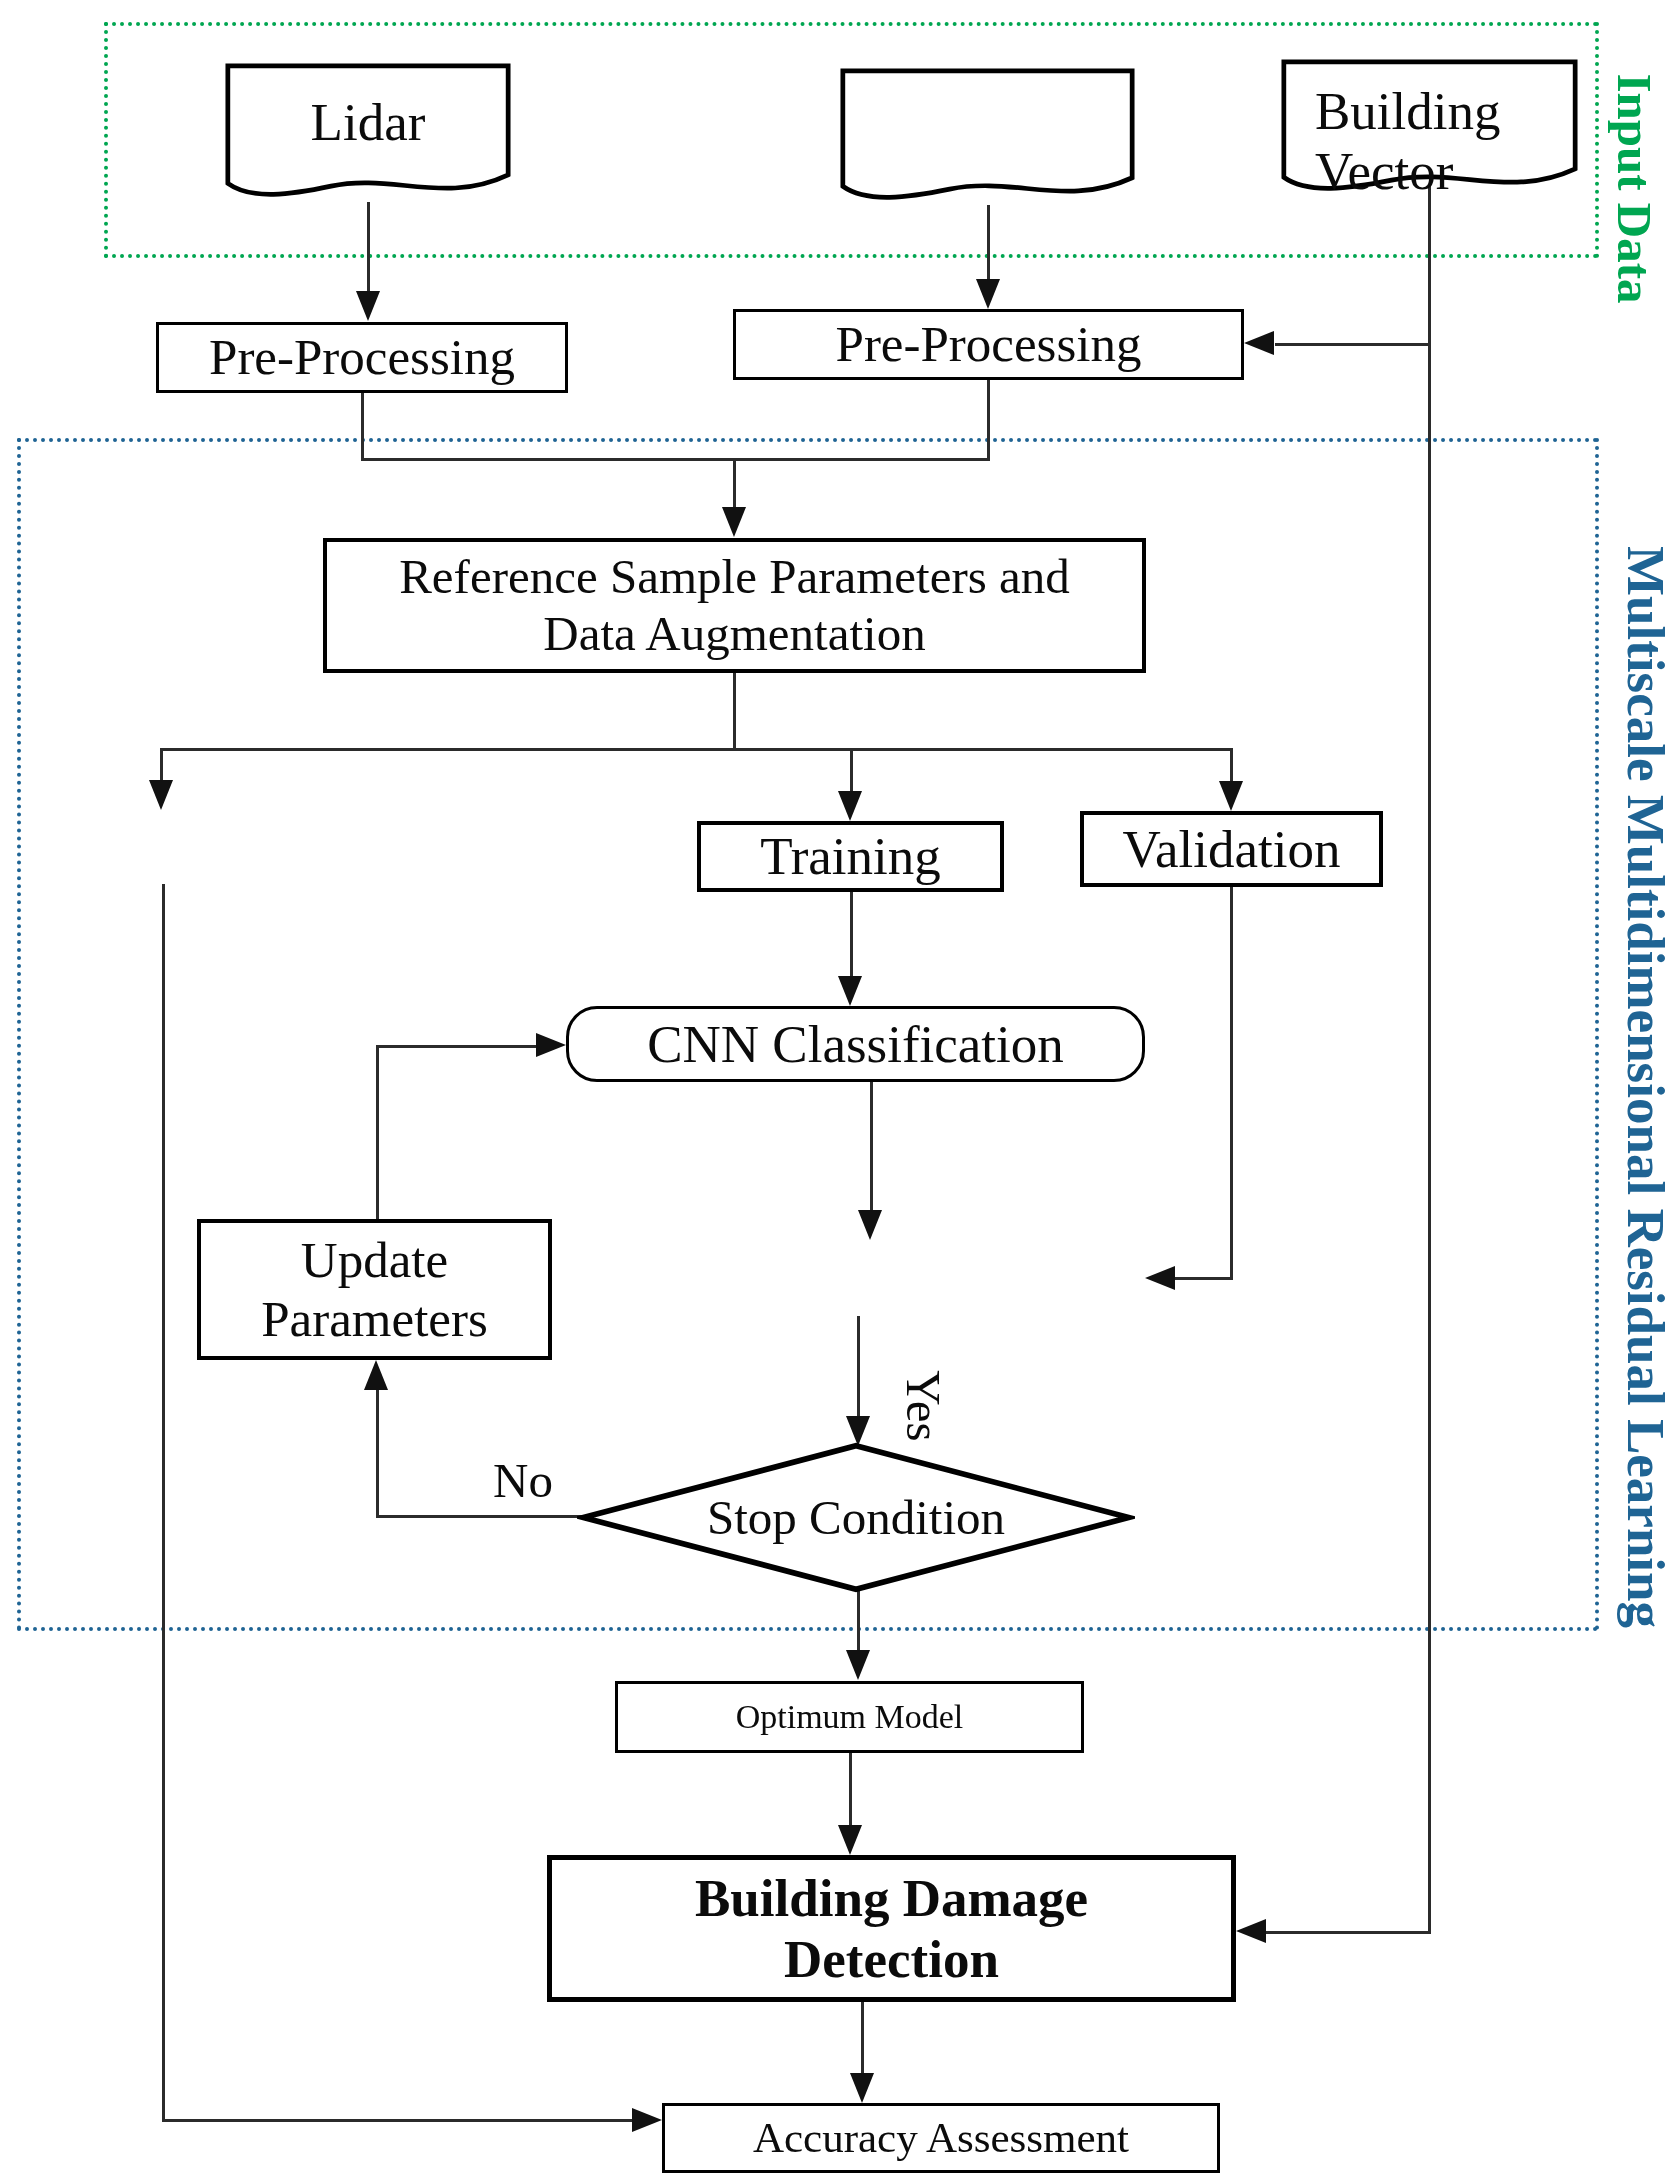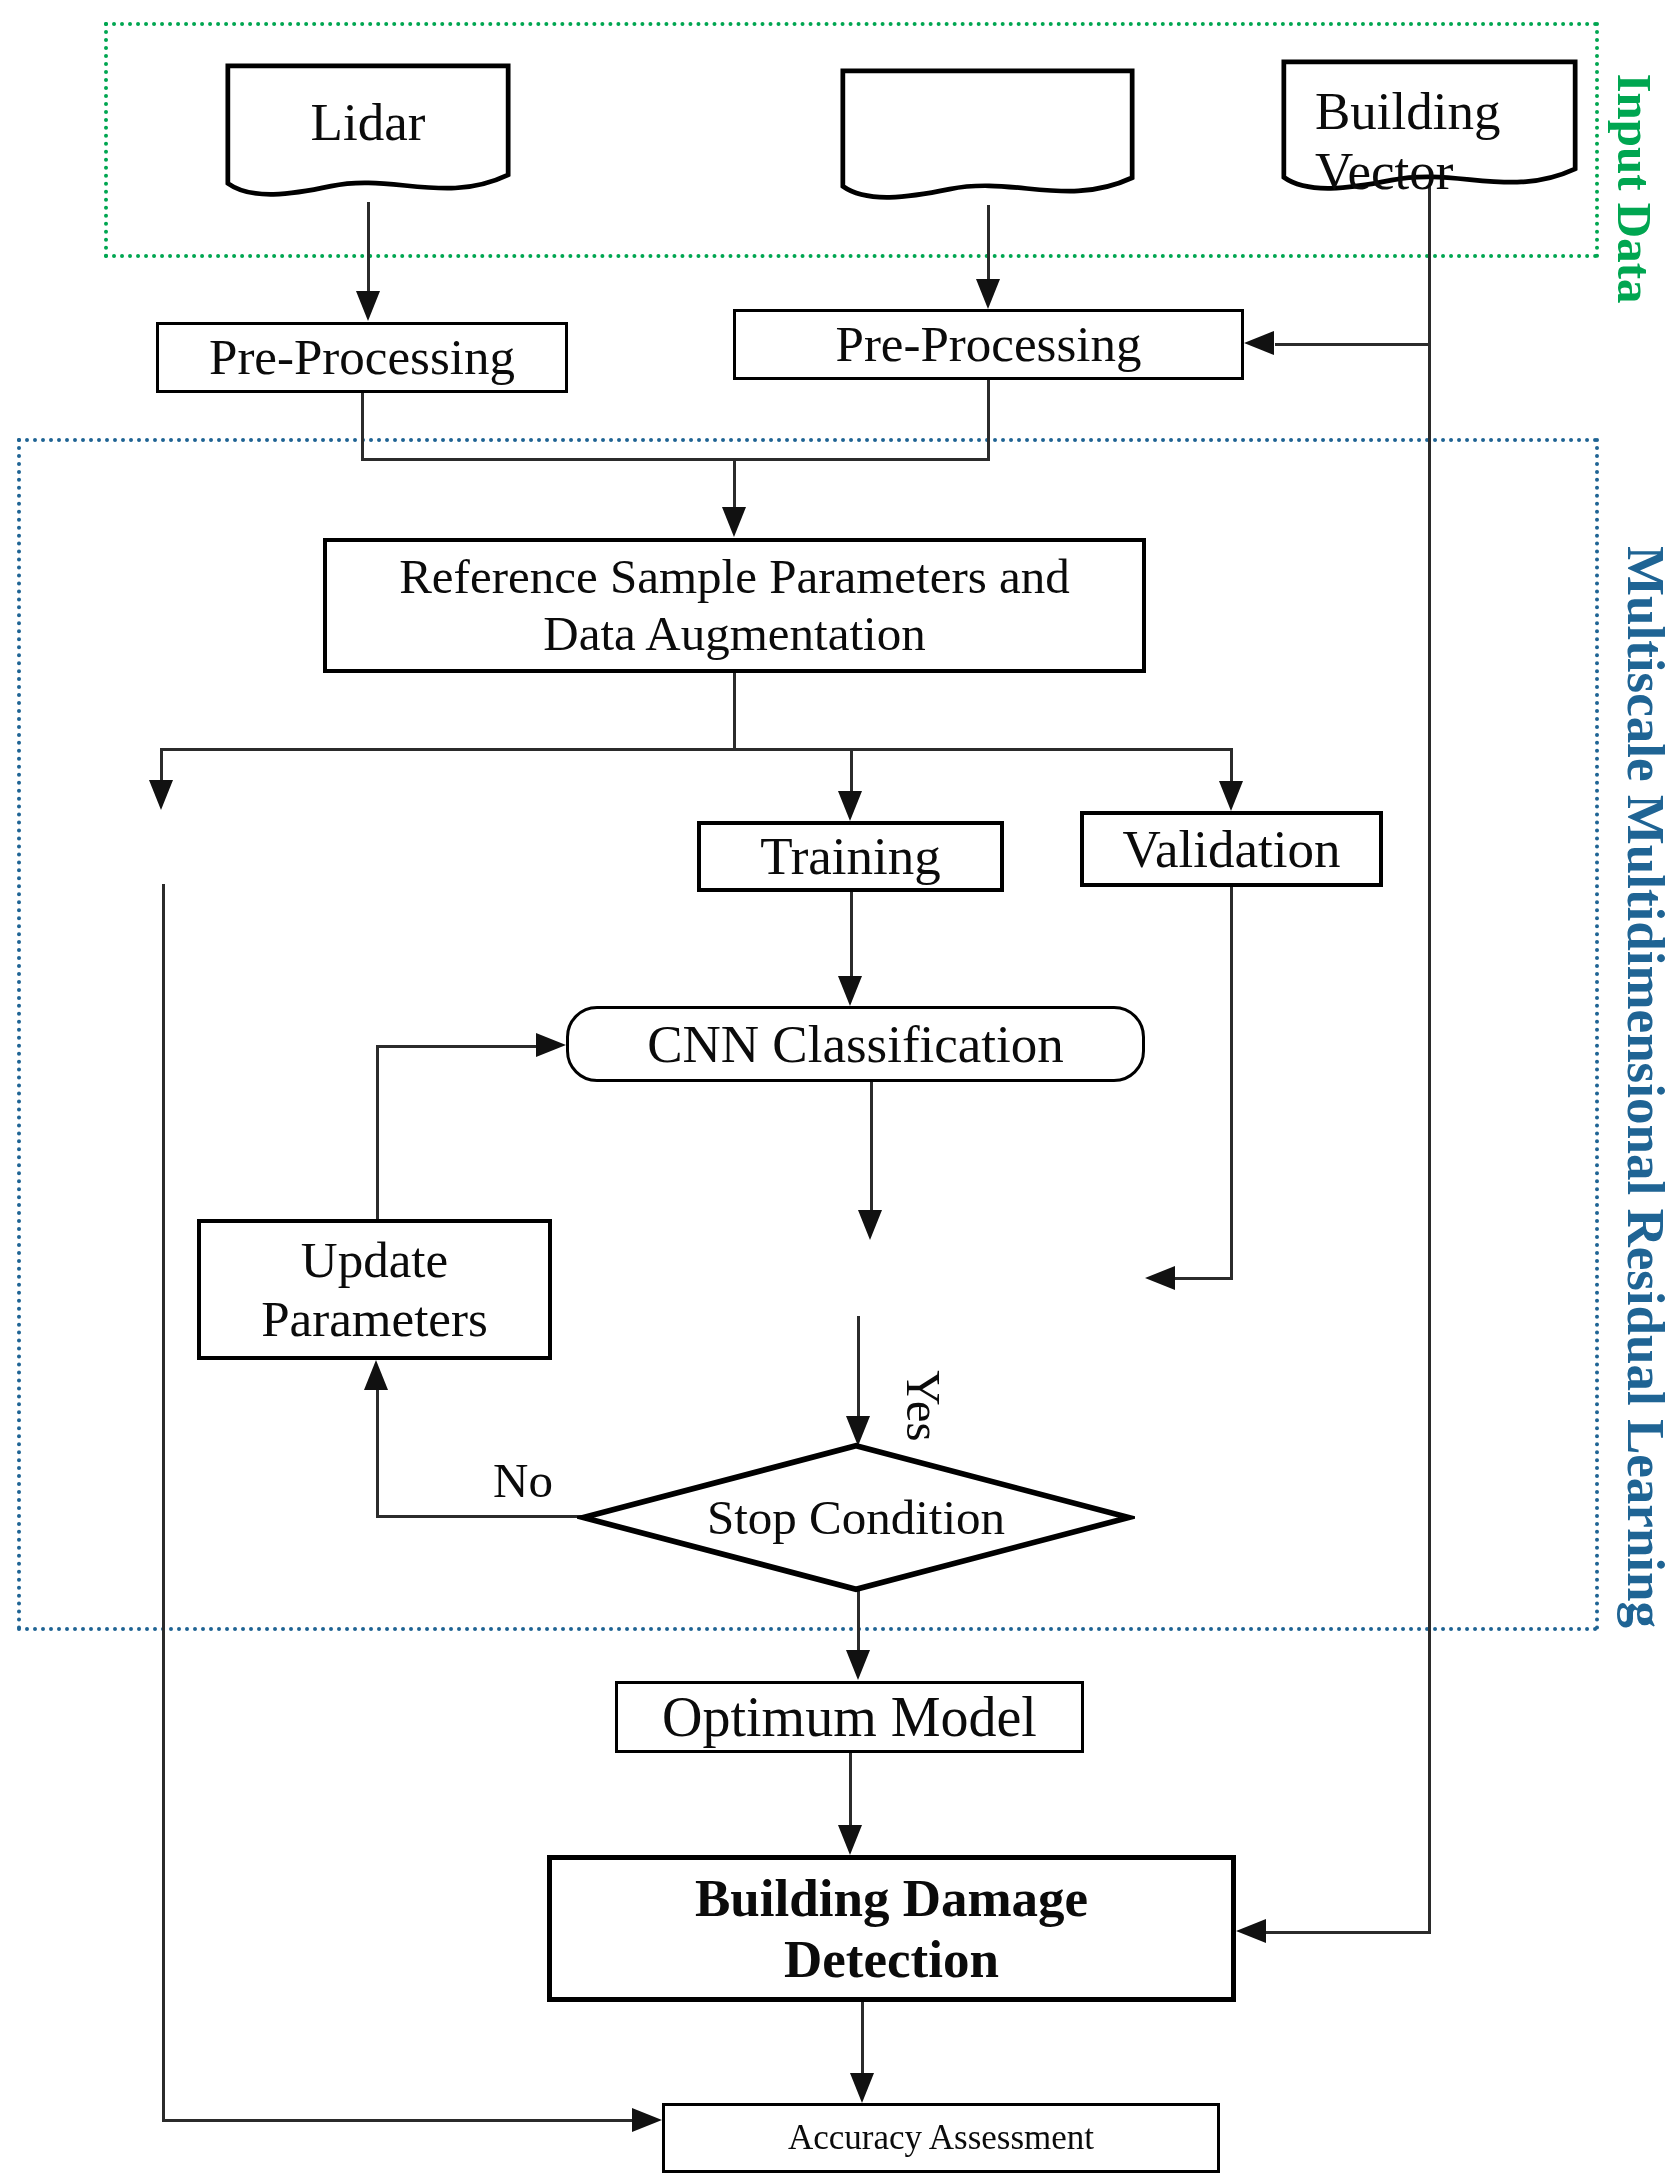--- a/index.html
+++ b/index.html
@@ -29,23 +29,23 @@
        font-size:53px;line-height:1.15;white-space:pre-line;}
   #box-prep-left{left:156px;top:322px;width:412px;height:71px;font-size:51px;}
   #box-prep-right{left:733px;top:309px;width:511px;height:71px;font-size:51px;}
   #box-reference{left:323px;top:538px;width:823px;height:135px;border-width:4.7px;font-size:49px;}
   #box-testing{left:52px;top:810px;width:218px;height:74px;border-width:4.7px;}
   #box-training{left:697px;top:821px;width:307px;height:71px;border-width:4.7px;}
   #box-validation{left:1080px;top:811px;width:303px;height:76px;border-width:4.7px;}
   #box-cnn{left:566px;top:1006px;width:579px;height:76px;border-radius:31px;}
   #box-update{left:197px;top:1219px;width:355px;height:141px;border-width:4.7px;font-size:51px;}
   #box-modeleval{left:615px;top:1241px;width:530px;height:76px;}
-  #box-optimum{left:615px;top:1681px;width:469px;height:72px;font-size:56px;}
+  #box-optimum{left:615px;top:1681px;width:469px;height:72px;font-size:34px;}
   #box-bdd{left:547px;top:1855px;width:689px;height:147px;border-width:5.7px;font-weight:bold;font-size:53px;}
-  #box-accuracy{left:662px;top:2103px;width:558px;height:70px;font-size:35px;}
+  #box-accuracy{left:662px;top:2103px;width:558px;height:70px;font-size:43px;}
   
   .docshape{position:absolute;}
   .doclabel{position:absolute;display:flex;align-items:center;justify-content:center;
             font-size:53px;line-height:1.12;white-space:pre-line;}
   #doc-bv-label{justify-content:flex-start;padding-left:34px;box-sizing:border-box;align-items:flex-end;padding-top:9.5px;text-align:left;}
   
   #diamond-svg{position:absolute;left:577px;top:1442px;}
   #diamond-label{position:absolute;left:577px;top:1442px;width:558px;height:151px;
                  display:flex;align-items:center;justify-content:center;font-size:49px;}
   

